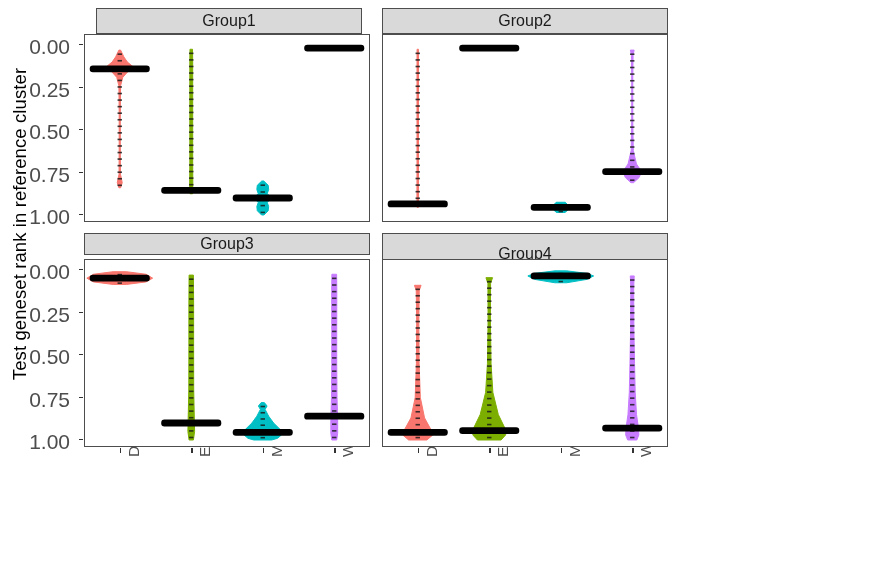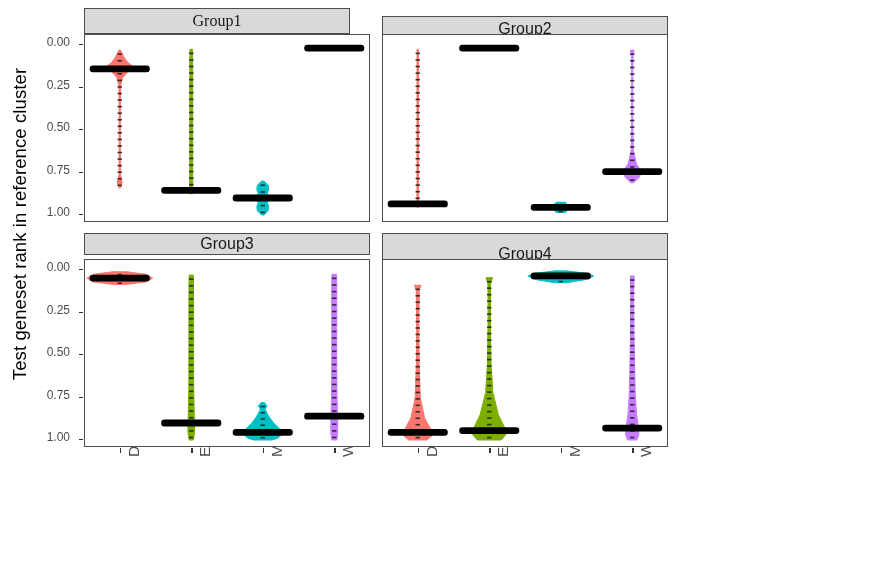--- a/index.html
+++ b/index.html
@@ -37,21 +37,21 @@
     white-space: nowrap;
     font-size: 18.5px;
     color: #000000;
     letter-spacing: 0.1px;
   }
   
   .ytick-label {
     position: absolute;
     width: 44px;
     text-align: right;
-    font-size: 12px;
+    font-size: 21px;
     color: #4d4d4d;
     line-height: 1;
   }
   .ytick-mark {
     position: absolute;
     width: 4px;
     height: 1.3px;
     background: #333333;
   }
   .xtick-mark {
@@ -160,21 +160,21 @@
       <div class="xtick-mark" style="left: 417.75px; top: 448px;"></div>
       <div class="xtick-label" style="left: 423.75px; top: 457px;">Dunno</div>
       <div class="xtick-mark" style="left: 489.25px; top: 448px;"></div>
       <div class="xtick-label" style="left: 495.25px; top: 457px;">Exciting</div>
       <div class="xtick-mark" style="left: 560.75px; top: 448px;"></div>
       <div class="xtick-label" style="left: 566.75px; top: 457px;">Mystery celltype</div>
       <div class="xtick-mark" style="left: 632.25px; top: 448px;"></div>
       <div class="xtick-label" style="left: 638.25px; top: 457px;">Weird subtype</div>
     </div>
   <div id="panel-layer">
-      <div class="strip" style="left: 84px; top: 8px; width: 266px; height: 26px; font-family: Liberation Serif, serif;">
+      <div class="strip" style="left: 96px; top: 8px; width: 266px; height: 26px;">
         <span>Group1</span>
       </div>
       <div class="panel" style="left: 84px; top: 34px; width: 286px; height: 188px;">
         <svg width="284" height="186">
           <g>
             <path d="M 35.58 15.10 L 38.89 21.90 L 42.35 27.00 L 48.56 32.10 L 42.35 37.20 L 37.79 42.30 L 35.58 50.80 L 35.30 78.00 L 35.30 112.00 L 35.44 139.20 L 37.24 147.70 L 35.58 152.80 L 33.92 152.80 L 32.26 147.70 L 34.06 139.20 L 34.20 112.00 L 34.20 78.00 L 33.92 50.80 L 31.71 42.30 L 27.15 37.20 L 20.94 32.10 L 27.15 27.00 L 30.61 21.90 L 33.92 15.10 Z" fill="#F8766D" stroke="#F8766D" stroke-width="1"></path>
             <rect x="32.55" y="18.38" width="4.4" height="1.6" fill="#1a1a1a" opacity="0.85"></rect>
             <rect x="32.55" y="24.94" width="4.4" height="1.6" fill="#1a1a1a" opacity="0.85"></rect>
             <rect x="32.55" y="31.49" width="4.4" height="1.6" fill="#1a1a1a" opacity="0.85"></rect>
             <rect x="32.55" y="38.05" width="4.4" height="1.6" fill="#1a1a1a" opacity="0.85"></rect>
@@ -234,21 +234,21 @@
           </g>
           <g>
             <path d="M 257.14 12.04 L 262.41 13.06 L 257.14 14.25 L 241.36 14.25 L 236.09 13.06 L 241.36 12.04 Z" fill="#C77CFF" stroke="#C77CFF" stroke-width="1"></path>
             <rect x="247.05" y="12.41" width="4.4" height="1.6" fill="#1a1a1a" opacity="0.85"></rect>
             <rect x="247.05" y="13.14" width="4.4" height="1.6" fill="#1a1a1a" opacity="0.85"></rect>
             <rect x="247.05" y="13.88" width="4.4" height="1.6" fill="#1a1a1a" opacity="0.85"></rect>
             <rect x="219.22" y="9.66" width="60.06" height="6.8" rx="3.2" fill="#000000"></rect>
           </g>
         </svg>
       </div>
-      <div class="strip" style="left: 382px; top: 16px; width: 286px; height: 26px;">
+      <div class="strip" style="left: 382px; top: 8px; width: 286px; height: 26px;">
         <span>Group2</span>
       </div>
       <div class="panel" style="left: 382px; top: 34px; width: 286px; height: 188px;">
         <svg width="284" height="186">
           <g>
             <path d="M 35.41 14.25 L 35.49 27.00 L 35.49 61.00 L 35.49 95.00 L 35.49 129.00 L 35.54 163.00 L 35.41 172.35 L 34.09 172.35 L 33.96 163.00 L 34.01 129.00 L 34.01 95.00 L 34.01 61.00 L 34.01 27.00 L 34.09 14.25 Z" fill="#F8766D" stroke="#F8766D" stroke-width="1"></path>
             <rect x="32.55" y="17.54" width="4.4" height="1.6" fill="#1a1a1a" opacity="0.85"></rect>
             <rect x="32.55" y="24.13" width="4.4" height="1.6" fill="#1a1a1a" opacity="0.85"></rect>
             <rect x="32.55" y="30.72" width="4.4" height="1.6" fill="#1a1a1a" opacity="0.85"></rect>
             <rect x="32.55" y="37.31" width="4.4" height="1.6" fill="#1a1a1a" opacity="0.85"></rect>

